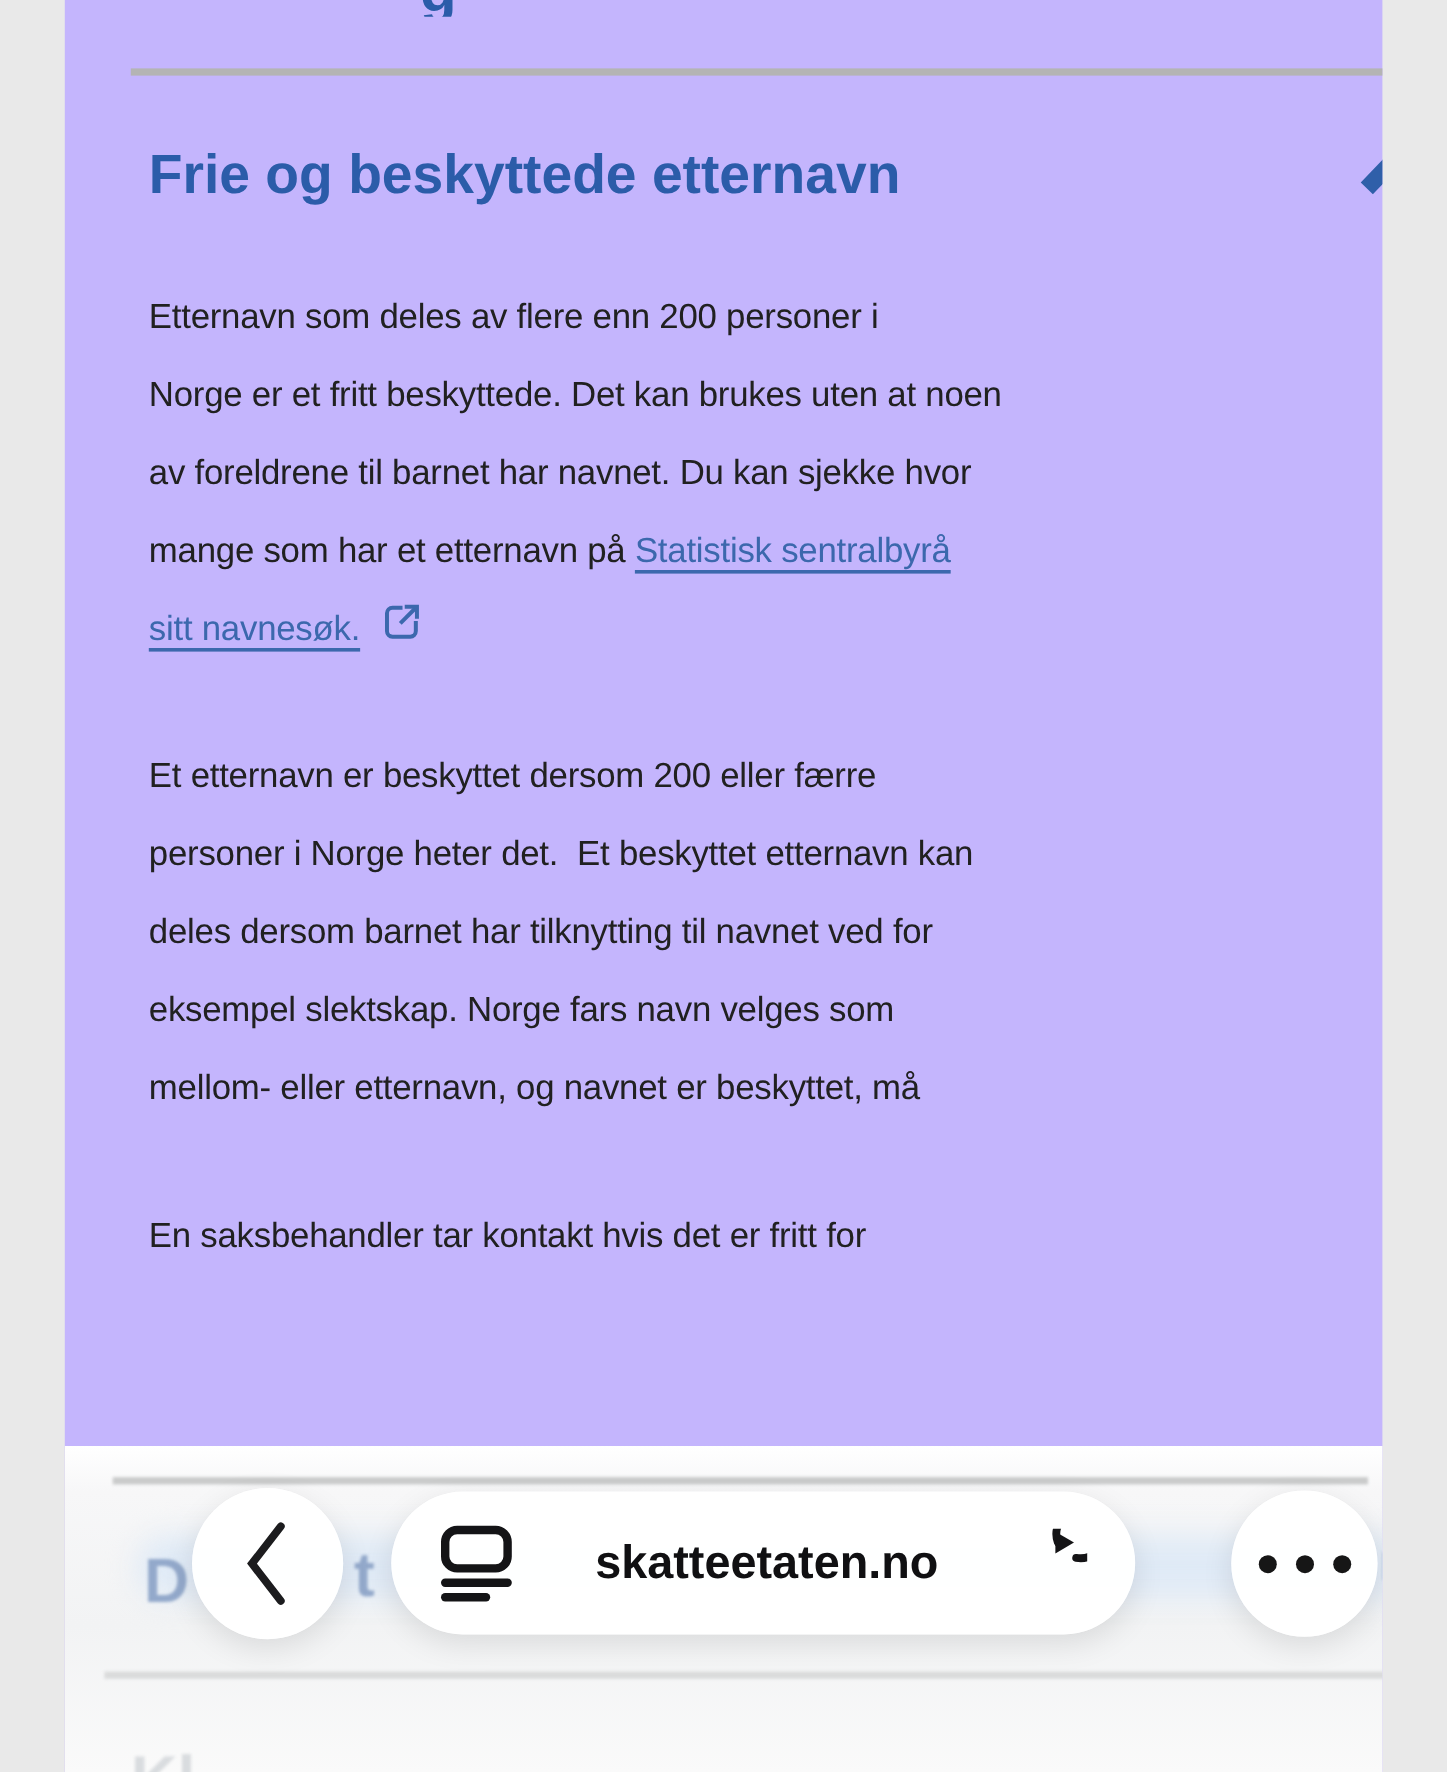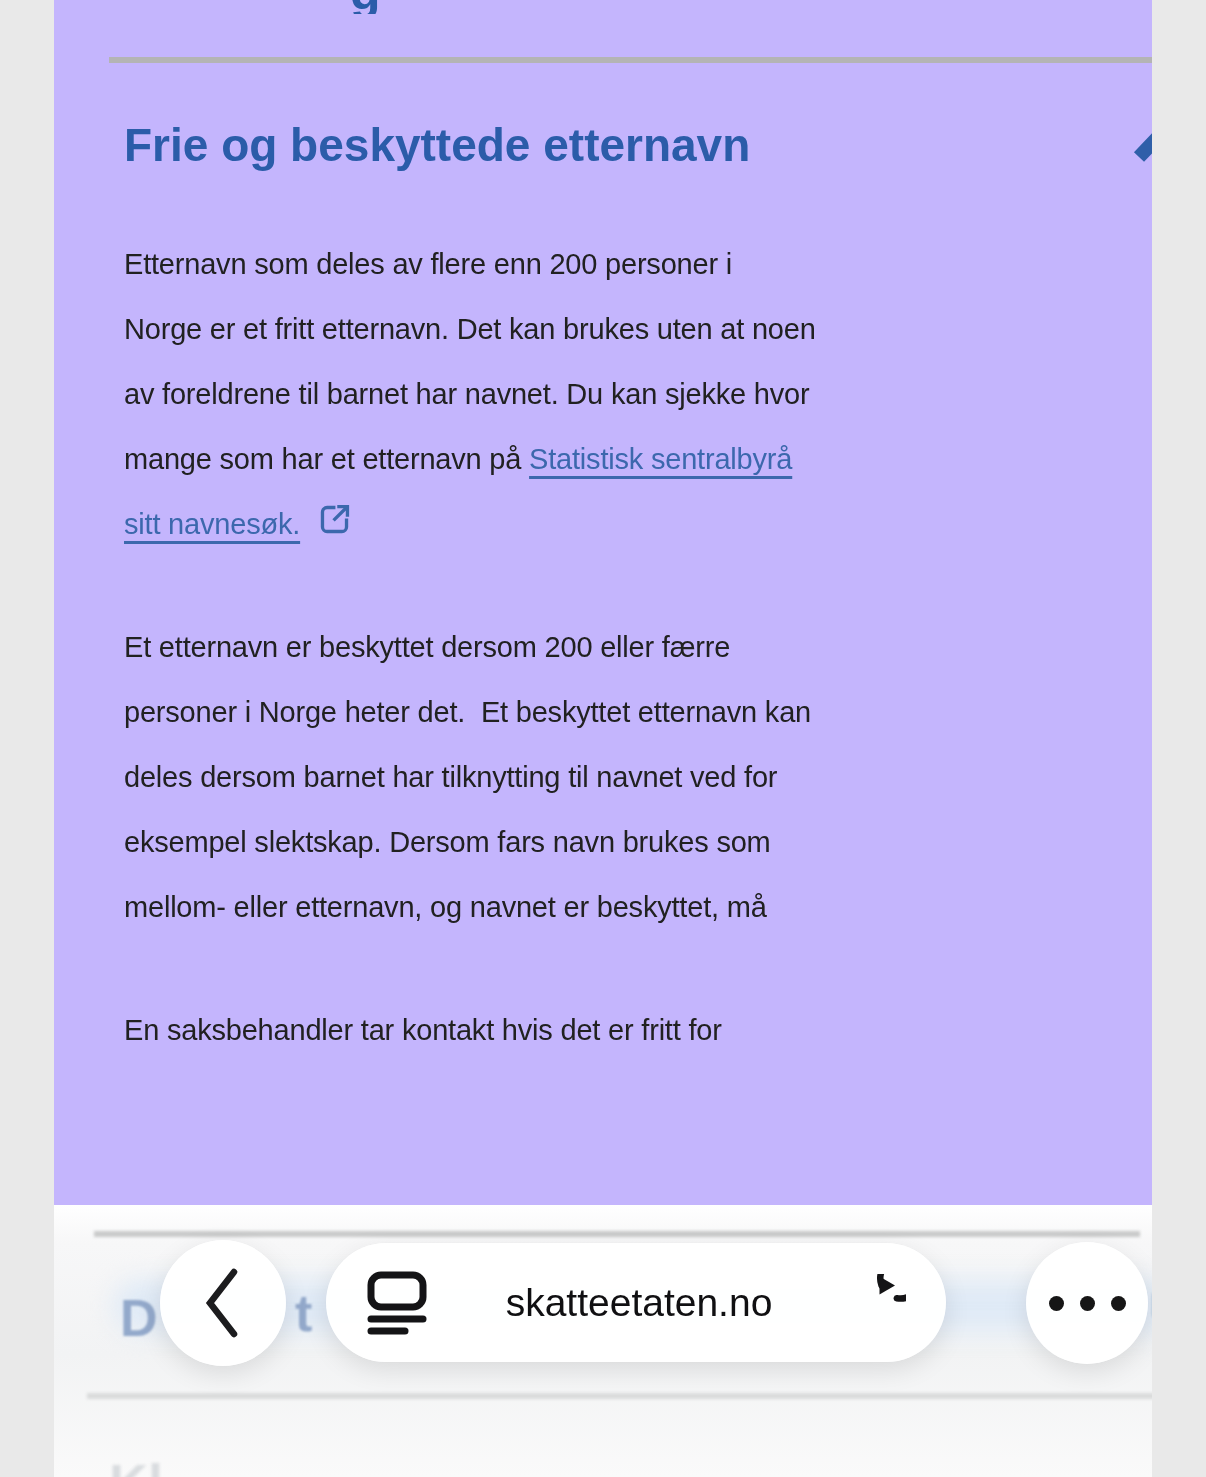--- a/index.html
+++ b/index.html
@@ -41,21 +41,21 @@
   
   .tb-circle{position:absolute;border-radius:50%;background:rgba(255,255,255,0.97);
     box-shadow:0 8px 26px rgba(0,0,0,0.10),0 0 0 0.5px rgba(0,0,0,0.015);
     display:flex;align-items:center;justify-content:center;cursor:pointer;}
   .back-btn{left:106px;top:1240px;width:126px;height:126px;}
   .more-btn{left:972px;top:1242px;width:122px;height:122px;}
   .url-pill{position:absolute;left:272px;top:1243px;width:620px;height:119px;border-radius:60px;
     background:rgba(255,255,255,0.97);
     box-shadow:0 8px 26px rgba(0,0,0,0.10),0 0 0 0.5px rgba(0,0,0,0.015);
     display:flex;align-items:center;padding:0 40px;box-sizing:border-box;cursor:pointer;}
-  .url-text{flex:1;text-align:center;font-size:39px;font-weight:400;color:#101012;letter-spacing:0;}
+  .url-text{flex:1;text-align:center;font-size:39px;font-weight:700;color:#101012;letter-spacing:0;}
   .dots{display:flex;gap:16px;}
   .dots span{width:15px;height:15px;border-radius:50%;background:#161616;}
 </style>
 </head>
 <body>
 
 <div id="screen">
 
   <div class="top-frag-clip">
     <span>g</span>
@@ -68,34 +68,34 @@
   <div class="accordion-header">
     <div class="accordion-title">Frie og beskyttede etternavn</div>
     <svg class="chevron-up" viewBox="0 0 60 38">
       <polyline points="7,33 30,9 53,33" fill="none" stroke="#2f5fa9" stroke-width="14" stroke-linecap="butt" stroke-linejoin="miter"></polyline>
     </svg>
   </div>
 
   <div id="paragraphs">
       <div class="para">
         <div class="line"><span>Etternavn som deles av flere enn 200 personer i</span></div>
-        <div class="line"><span>Norge er et fritt etternavn. Det kan brukes uten at noen</span></div>
+        <div class="line"><span>Norge er et fritt beskyttede. Det kan brukes uten at noen</span></div>
         <div class="line"><span>av foreldrene til barnet har navnet. Du kan sjekke hvor</span></div>
         <div class="line"><span>mange som har et etternavn på </span><span class="link">Statistisk sentralbyrå</span></div>
         <div class="line"><span class="link">sitt navnesøk.</span><svg class="ext-icon" viewBox="0 0 40 40">
     <path d="M 21 7 H 12 A 5 5 0 0 0 7 12 V 28 A 5 5 0 0 0 12 33 H 28 A 5 5 0 0 0 33 28 V 19" fill="none" stroke="#3c68ad" stroke-width="3.6"></path>
     <line x1="19" y1="21" x2="33" y2="7" stroke="#3c68ad" stroke-width="3.6"></line>
     <path d="M 23 6 H 34 V 17" fill="none" stroke="#3c68ad" stroke-width="3.6"></path>
   </svg></div>
       </div>
       <div class="para">
         <div class="line"><span>Et etternavn er beskyttet dersom 200 eller færre</span></div>
         <div class="line"><span>personer i Norge heter det.  Et beskyttet etternavn kan</span></div>
         <div class="line"><span>deles dersom barnet har tilknytting til navnet ved for</span></div>
-        <div class="line"><span>eksempel slektskap. Dersom fars navn brukes som</span></div>
+        <div class="line"><span>eksempel slektskap. Norge fars navn velges som</span></div>
         <div class="line"><span>mellom- eller etternavn, og navnet er beskyttet, må</span></div>
       </div>
       <div class="para">
         <div class="line"><span>En saksbehandler tar kontakt hvis det er fritt for</span></div>
       </div>
     </div>
 
   <div class="bottom-zone">
     <div class="blur-band-top"></div>
     <div class="blue-smear"></div>

